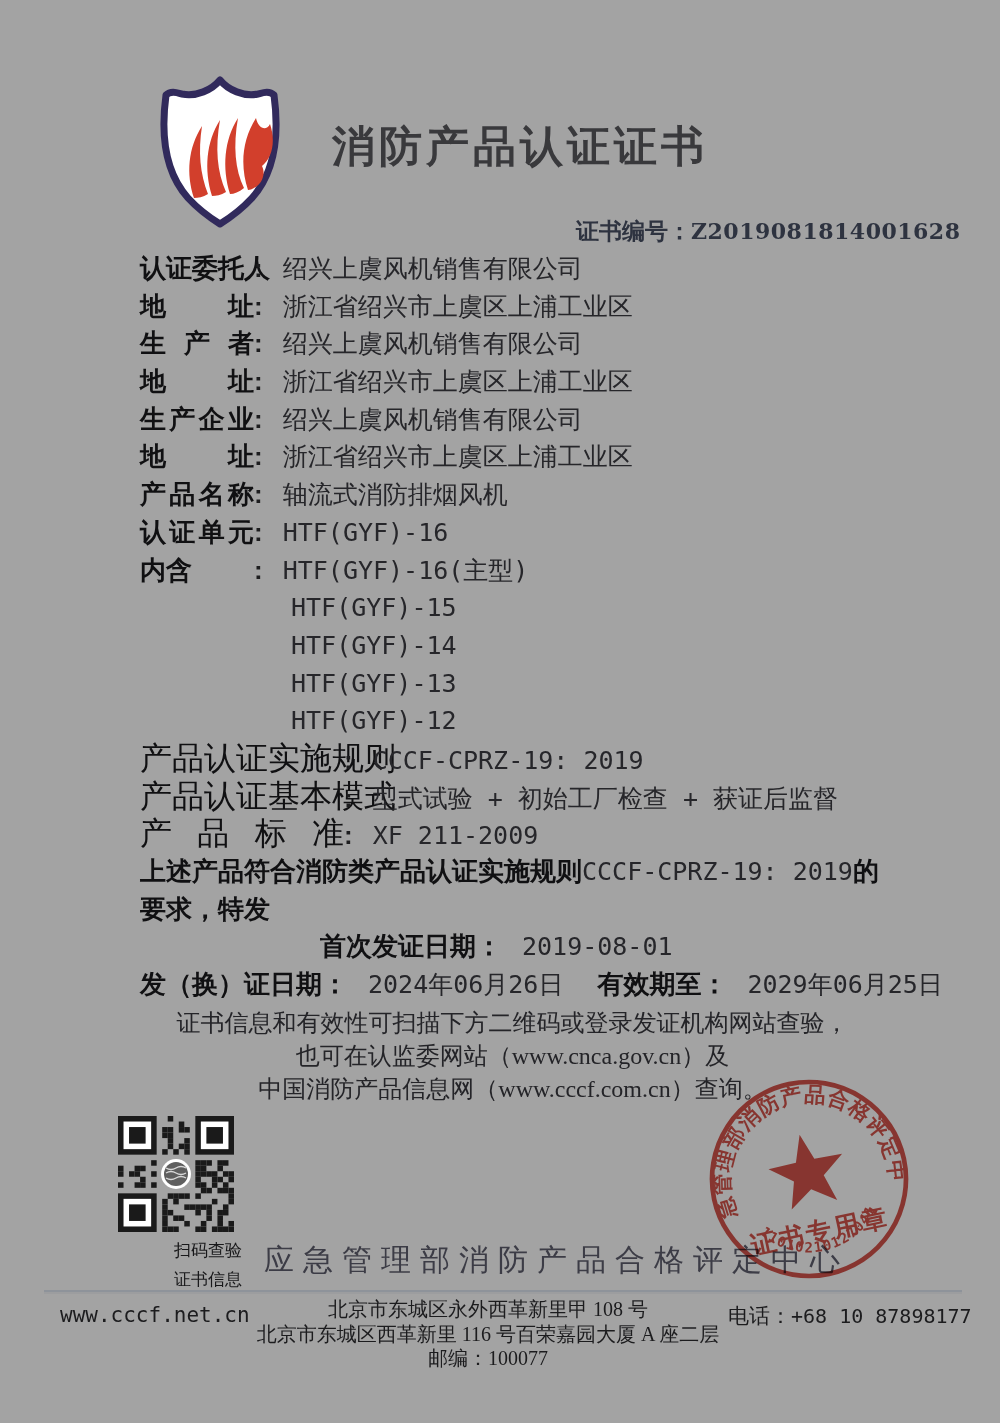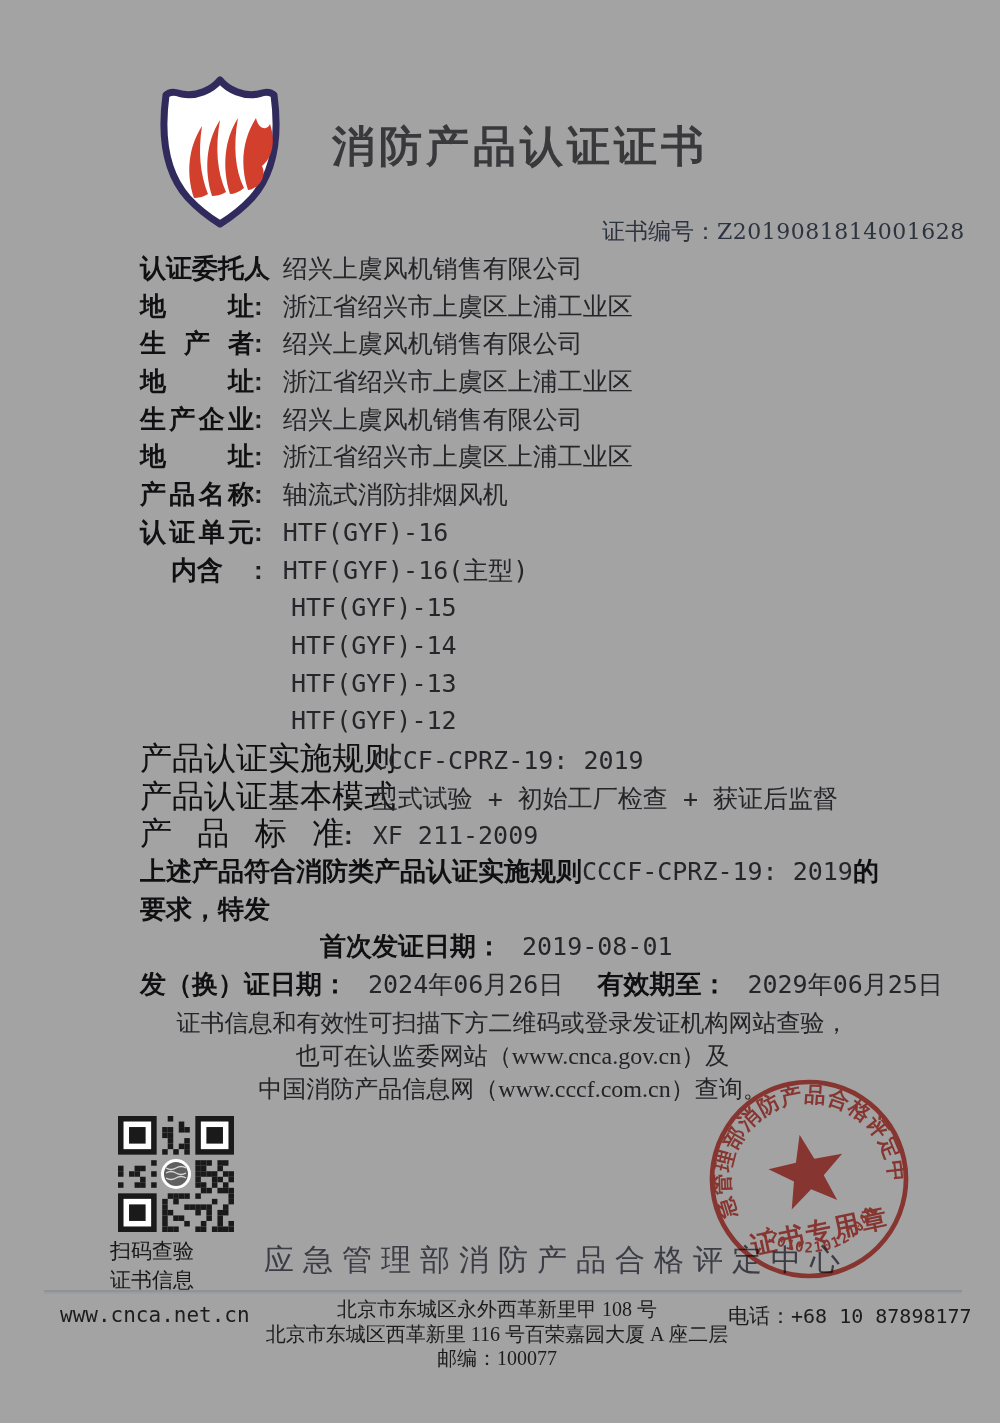--- a/index.html
+++ b/index.html
@@ -3,60 +3,60 @@
 <meta charset="utf-8">
 <style>
   html,body{margin:0;padding:0;background:#e9e9e9;}
   .page{position:relative;width:1000px;height:1423px;margin:0 auto;background:#a3a3a3;
         font-family:"Liberation Sans",sans-serif;color:#1d1d1f;overflow:hidden;}
 
   
   .logo{position:absolute;left:128px;top:70px;width:184px;height:164px;}
   .title{position:absolute;left:332px;top:118px;font-size:43px;font-weight:700;
          letter-spacing:4px;color:#39393c;white-space:nowrap;}
-  .certline{position:absolute;left:602px;top:216px;font-size:23px;color:#2e3340;white-space:nowrap;}
+  .certline{position:absolute;left:576px;top:216px;font-size:23px;color:#2e3340;white-space:nowrap;font-weight:bold;}
   .certno{font-family:"DejaVu Serif",serif;font-size:22px;letter-spacing:.5px;}
 
   
   .content{position:absolute;left:140px;top:250px;width:745px;}
   .row{height:37.7px;line-height:37.7px;white-space:nowrap;}
   .flabel{display:inline-block;width:114px;text-align:justify;text-align-last:justify;
           font-weight:700;font-size:26px;color:#101012;vertical-align:baseline;}
-  .clabel{display:inline-block;width:114px;text-align:center;font-weight:700;font-size:26px;color:#101012;}
+  .clabel{display:inline-block;width:114px;text-align:left;font-weight:700;font-size:26px;color:#101012;}
   .rlabel{display:inline-block;width:204px;text-align:justify;text-align-last:justify;
           font-weight:400;font-size:32px;color:#101012;}
   .colon{font-weight:700;font-size:26px;}
   .fvalue{font-size:25px;margin-left:20px;color:#26262a;
           font-family:"DejaVu Sans Mono","Liberation Sans",monospace;}
   .cont-item{padding-left:131px;}
 
   .stmt{font-size:26px;font-weight:700;line-height:37.7px;color:#101012;}
   .stmt-code{font-weight:400;font-size:25px;font-family:"DejaVu Sans Mono",monospace;color:#26262a;}
 
   .date-row1{margin-left:180px;}
   .dlabel{font-weight:700;font-size:26px;color:#101012;}
   .gap{display:inline-block;width:34px;}
 
   .notes{margin-top:3px;text-align:center;font-size:24px;line-height:33px;color:#242428;
          font-family:"Liberation Serif",serif;}
 
   
   .qr{position:absolute;left:118px;top:1116px;width:116px;height:116px;}
-  .qr-caption{position:absolute;left:110px;top:1236px;width:132px;text-align:left;
-              font-size:21px;line-height:29px;color:#18181a;}
+  .qr-caption{position:absolute;left:110px;top:1236px;width:132px;text-align:right;
+              font-size:17px;line-height:29px;color:#18181a;}
   .authority{position:absolute;left:264px;top:1240px;font-size:30px;letter-spacing:9px;
              color:#3c3c46;font-family:"Liberation Serif",serif;white-space:nowrap;}
   .stamp{position:absolute;left:696px;top:1066px;width:226px;height:226px;
          opacity:.9;mix-blend-mode:multiply;pointer-events:none;}
 
   .sep{position:absolute;left:44px;top:1290px;width:918px;height:0;
        border-top:2px solid #8e939a;box-shadow:0 2px 0 rgba(140,145,152,.28);}
   .f-web{position:absolute;left:60px;top:1303px;font-size:21px;color:#1c1c1e;
          font-family:"DejaVu Sans Mono",monospace;}
-  .f-center{position:absolute;left:217px;top:1297px;width:560px;text-align:center;
+  .f-center{position:absolute;left:208px;top:1297px;width:560px;text-align:center;
             font-size:20px;line-height:24.5px;color:#1c1c1e;font-family:"Liberation Serif",serif;}
   .f-phone{position:absolute;left:728px;top:1302px;font-size:21px;color:#1c1c1e;white-space:nowrap;}
   .f-phone .num{font-family:"DejaVu Sans Mono",monospace;font-size:20px;}
 </style>
 </head>
 <body>
 
 <div class="page">
 
   <div class="logo">
@@ -274,21 +274,21 @@
         <polygon points="120,72 129.99,100.25 159.95,101.02 136.17,119.25 144.69,147.98 120,131 95.31,147.98 103.83,119.25 80.05,101.02 110.01,100.25"></polygon>
         <text x="120" y="186" text-anchor="middle" font-family="Liberation Serif, serif" font-size="27" font-weight="700" letter-spacing="3">证书专用章</text>
         <text font-family="DejaVu Sans Mono, monospace" font-size="15" font-weight="700" letter-spacing="1.5">
           <textPath href="#arcBottom" startOffset="50%" text-anchor="middle">11010210127041</textPath>
         </text>
       </g>
     </svg>
   </div>
 
   <div class="sep"></div>
-  <div class="f-web">www.cnca.net.cn</div>
+  <div class="f-web">www.cccf.net.cn</div>
   <div class="f-center">
     <div>北京市东城区永外西革新里甲 108 号</div>
     <div>北京市东城区西革新里 116 号百荣嘉园大厦 A 座二层</div>
     <div>邮编：100077</div>
   </div>
   <div class="f-phone">
     <span>电话：</span><span class="num">+68 10 87898177</span>
   </div>
 
 </div>

